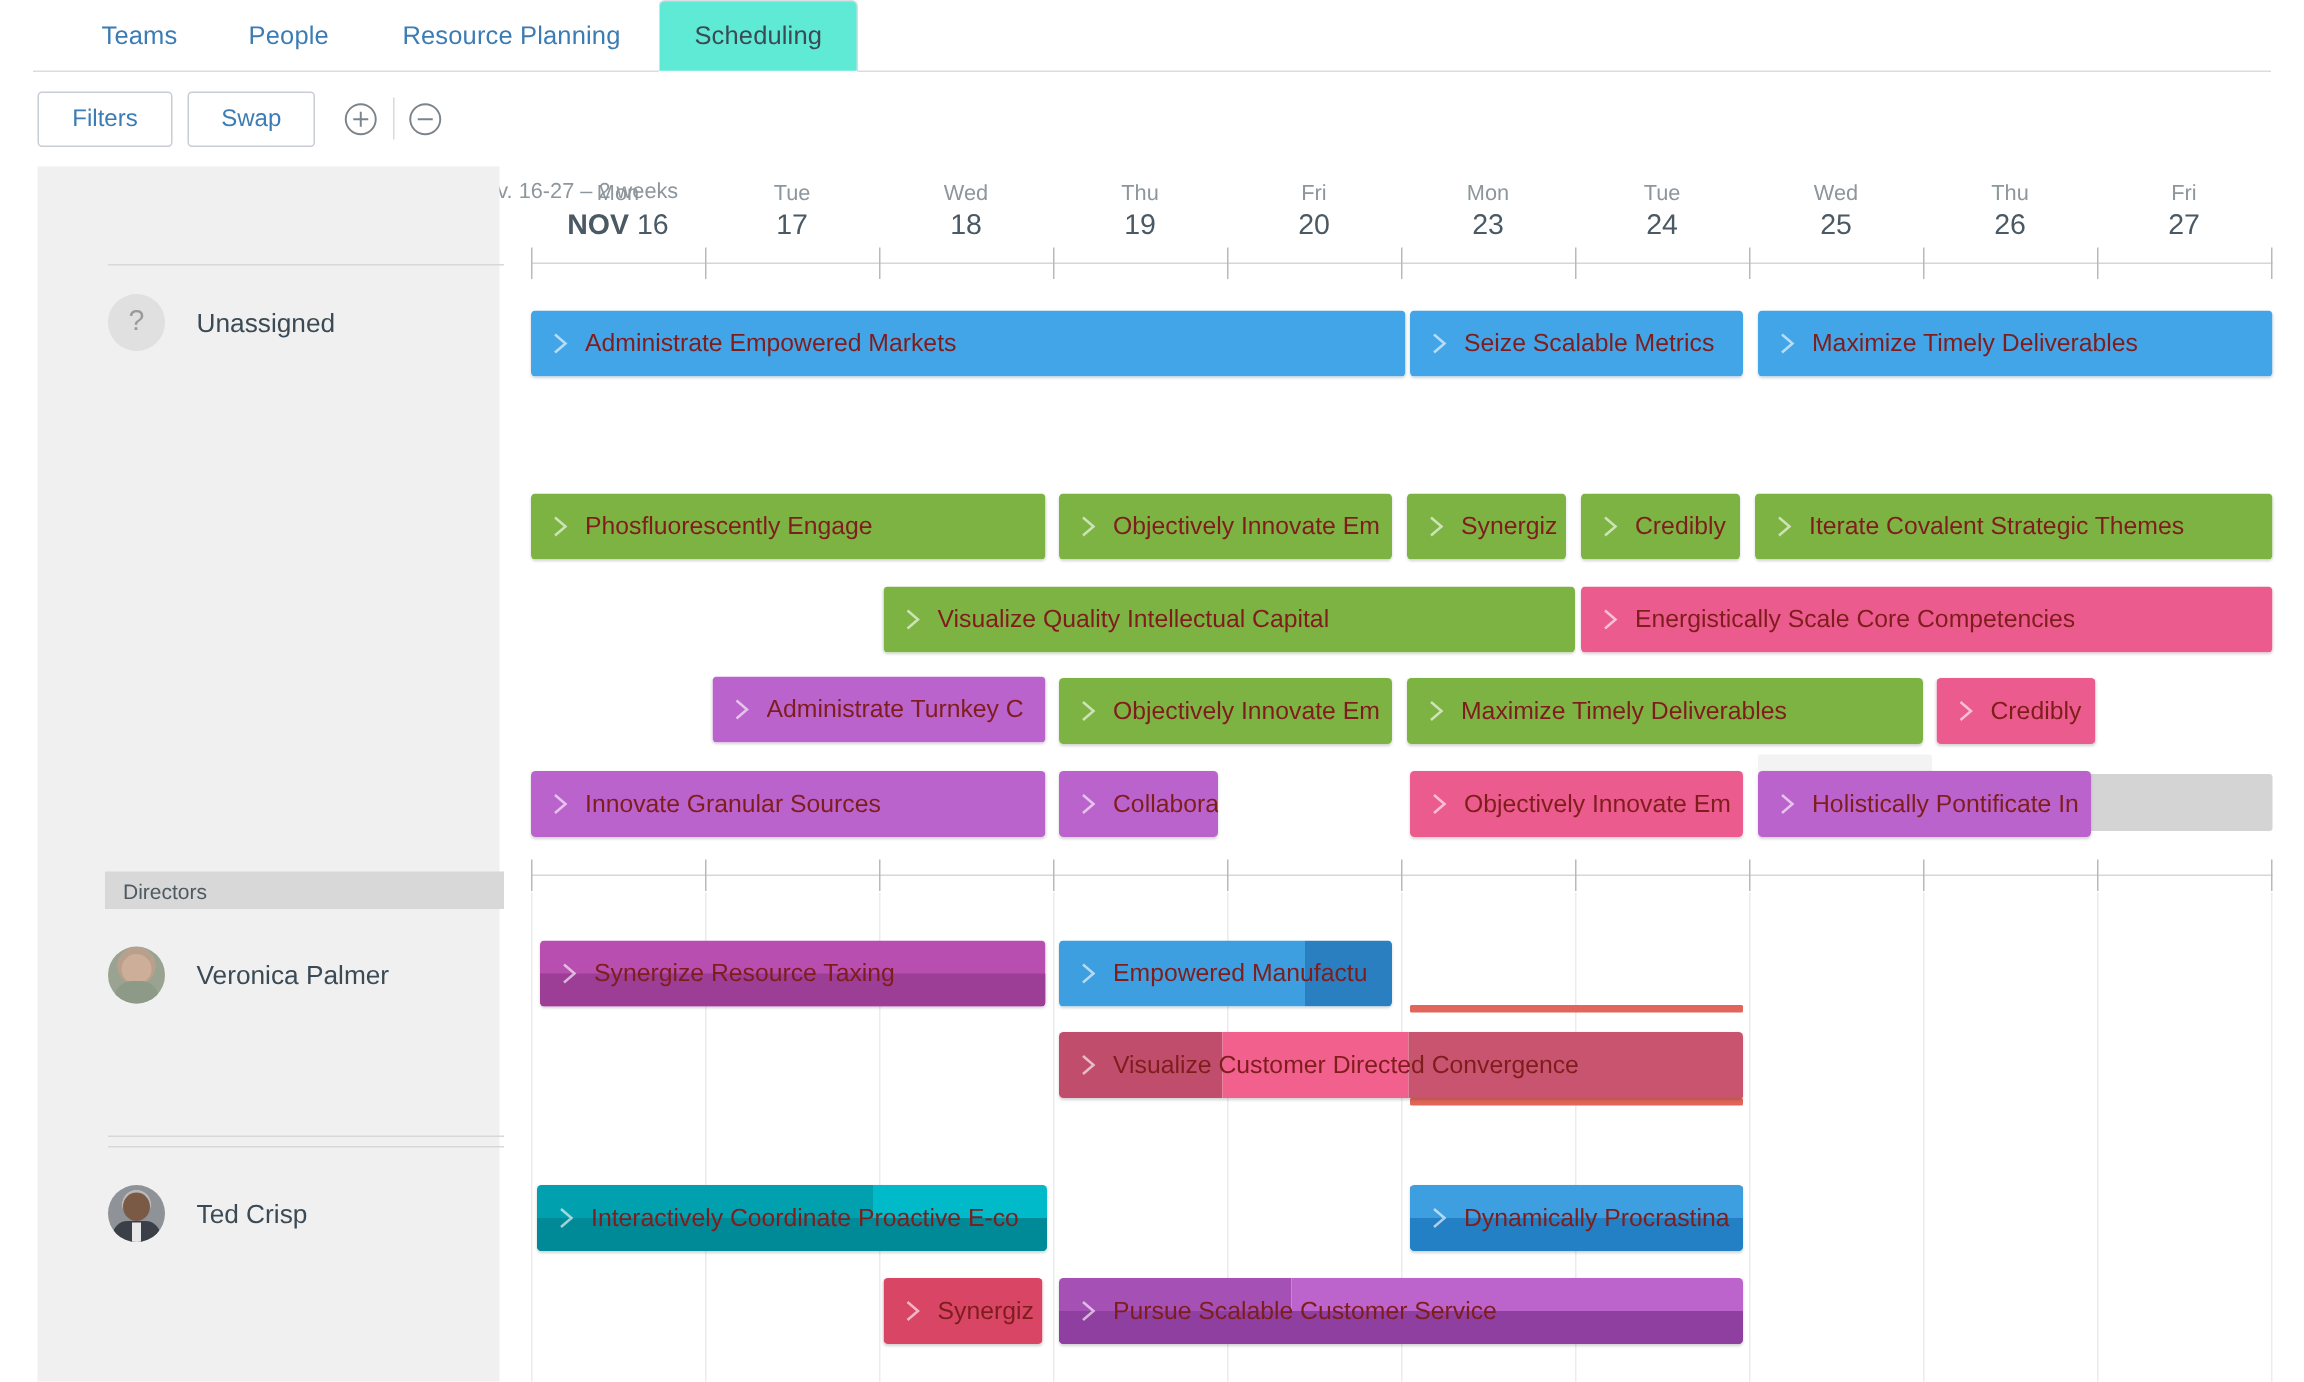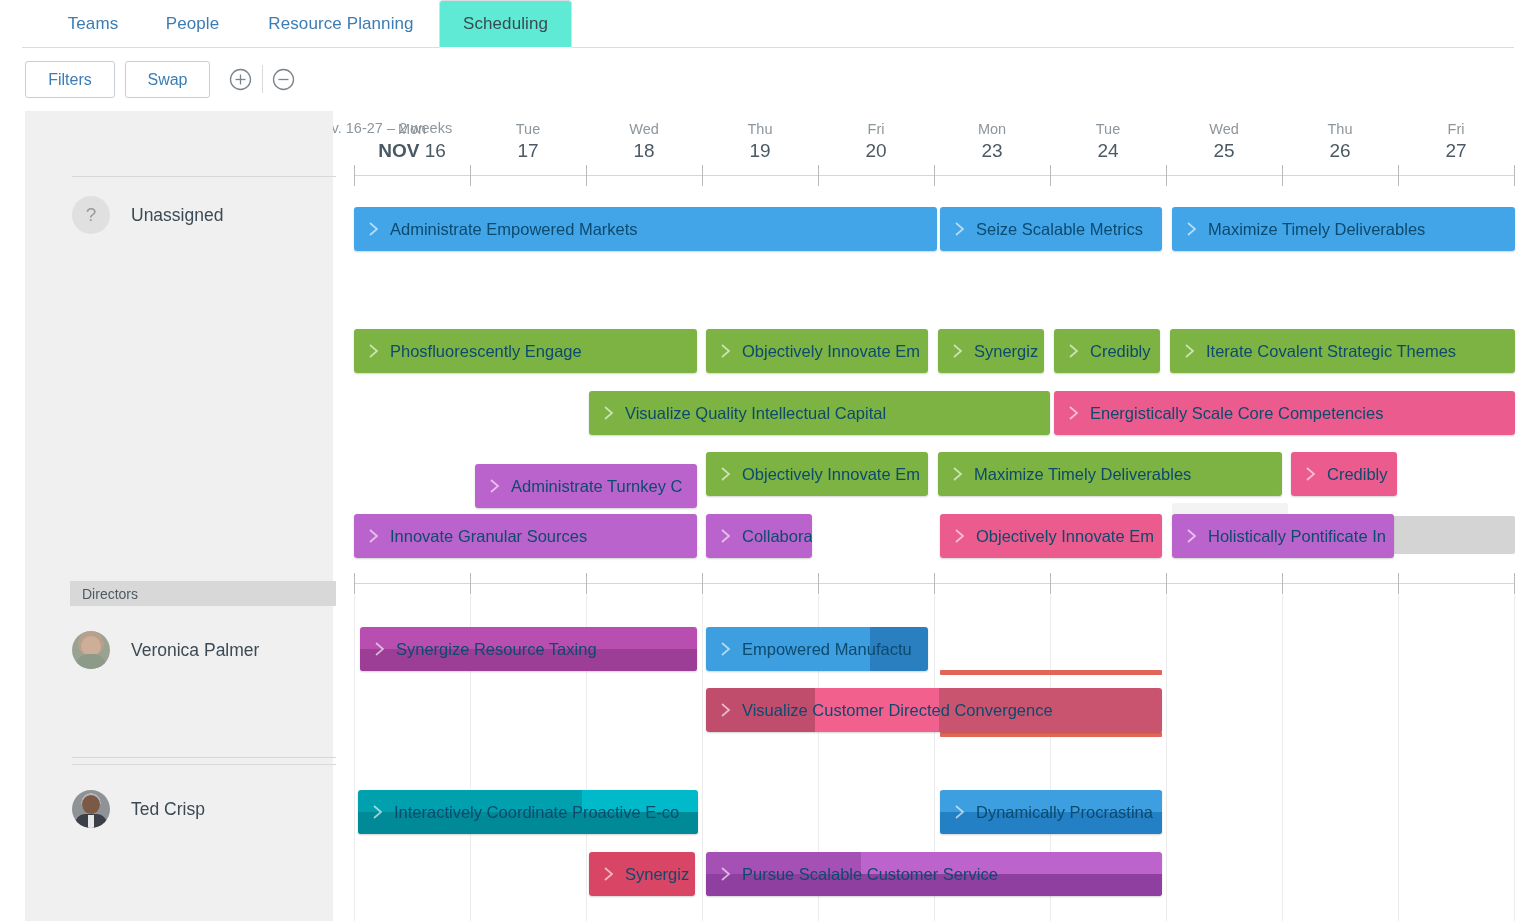--- a/index.html
+++ b/index.html
@@ -103,21 +103,21 @@
     overflow: hidden; cursor: pointer;
     box-shadow: 0 1px 2px rgba(0,0,0,.18);
   }
   .bar .seg { position: absolute; top: 0; height: 100%; }
   .bar .content {
     position: absolute; inset: 0; display: flex; align-items: center;
     padding-left: 14px; white-space: nowrap;
   }
   .bar .chev { flex: 0 0 auto; margin-right: 10px; display: flex; }
   .bar .lbl {
-    font-size: 16.5px; color: #0c4a6e; white-space: nowrap; overflow: hidden;
+    font-size: 16.5px; color: #7f1d1d; white-space: nowrap; overflow: hidden;
   }
   .ghost { position: absolute; border-radius: 2px; }
   .conflict { position: absolute; height: 5px; background: #e2655a; border-radius: 1px; }
 </style>
 </head>
 <body>
 
 <div class="tabbar">
   <div class="tabbar-underline"></div>
   <div class="tab" id="tab0" style="left: 48px; width: 90px;">
@@ -371,21 +371,21 @@
       <div class="seg" style="left: 0%; width: 100%; background: rgb(124, 179, 66);"></div>
       <div class="content">
         <span class="chev">
           <svg width="12" height="18" viewBox="0 0 12 18">
             <polyline points="2,3 9,9 2,15" fill="none" stroke="rgba(255,255,255,.62)" stroke-width="1.7"></polyline>
           </svg>
         </span>
         <span class="lbl">Visualize Quality Intellectual Capital</span>
       </div>
     </div>
-    <div class="bar" style="left: 142px; top: 353px; width: 222px;">
+    <div class="bar" style="left: 142px; top: 340px; width: 222px;">
       <div class="seg" style="left: 0%; width: 100%; background: rgb(187, 99, 204);"></div>
       <div class="content">
         <span class="chev">
           <svg width="12" height="18" viewBox="0 0 12 18">
             <polyline points="2,3 9,9 2,15" fill="none" stroke="rgba(255,255,255,.62)" stroke-width="1.7"></polyline>
           </svg>
         </span>
         <span class="lbl">Administrate Turnkey C</span>
       </div>
     </div>

